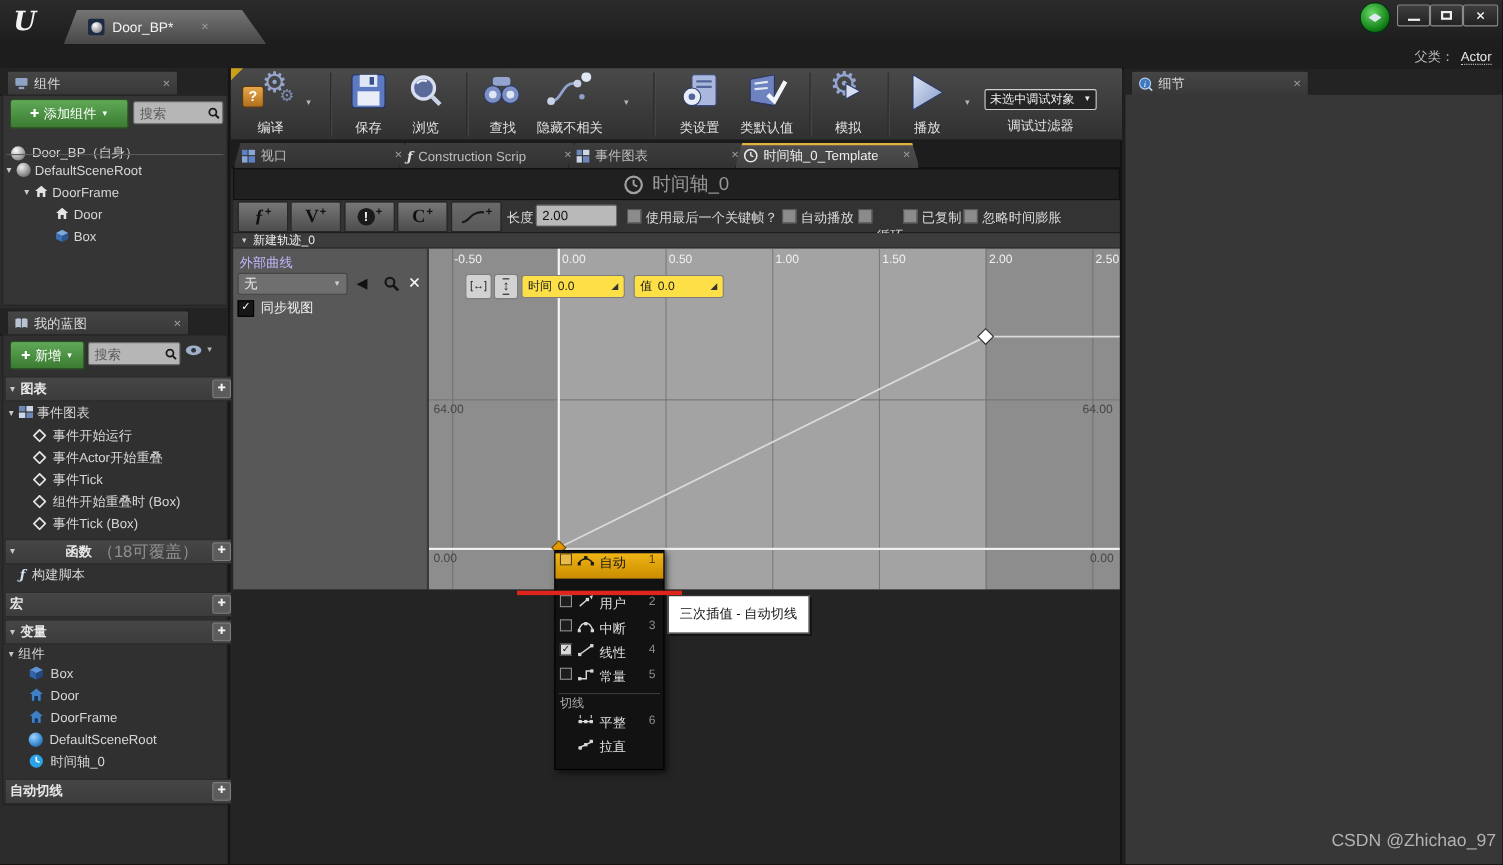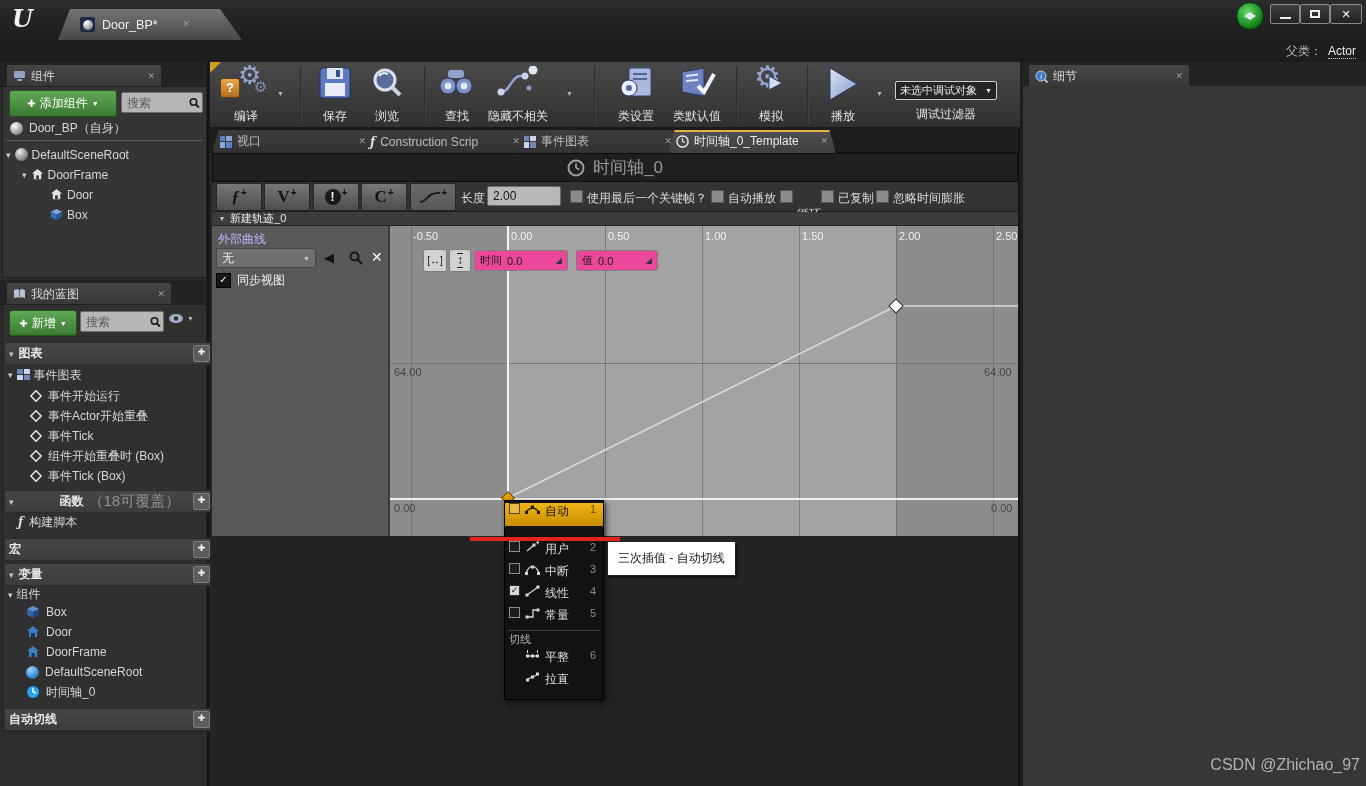--- a/index.html
+++ b/index.html
@@ -29,21 +29,21 @@
   .tb-divider{width:2px;background:linear-gradient(90deg,#232323,#4d4d4d);}
   .caret{color:#b5b5b5;font-size:7px;}
   .cb{background:#8b8b8b;border:1px solid #585858;box-sizing:border-box;}
   .maintab{display:flex;align-items:center;gap:5px;padding:0 7px;color:#bdbdbd;background:linear-gradient(#3d3d3d,#323232);
            border:1px solid #1a1a1a;border-bottom:none;clip-path:polygon(7px 0,calc(100% - 7px) 0,100% 100%,0 100%);}
   .maintab.active{background:linear-gradient(#4f4f4f,#404040);color:#ececec;box-shadow:inset 0 2px 0 #e3b341;}
   .trk-btn{position:absolute;top:183px;height:26px;background:linear-gradient(#777,#4d4d4d);border:1px solid #262626;
            border-radius:2px;display:flex;align-items:center;justify-content:center;color:#111;}
   .trk-glyph{font-family:"Liberation Serif","DejaVu Serif",serif;font-style:italic;font-weight:bold;font-size:17px;}
   .plusmark{font-size:10px;font-weight:bold;margin:-10px 0 0 1px;}
-  .field{position:absolute;background:#ec4899;border:1px solid #7d7d7d;border-radius:3px;display:flex;
+  .field{position:absolute;background:#fde047;border:1px solid #7d7d7d;border-radius:3px;display:flex;
          align-items:center;color:#1a1a1a;font-size:11px;padding:0 5px;gap:5px;box-sizing:border-box;}
   .corner{margin-left:auto;color:#333;font-size:8px;}
   .glabel{position:absolute;font-size:11px;color:#f0f0f0;}
   .vlabel{position:absolute;font-size:11px;color:#454545;}
   .cm-row{position:absolute;left:0;width:100%;display:flex;align-items:flex-start;gap:5px;padding:0 4px;box-sizing:border-box;color:#dedede;}
   .cm-row .sc{margin-left:auto;color:#8c8c8c;font-size:11px;padding-right:3px;}
   .cm-cb{width:11px;height:11px;background:#1d1d1d;border:1px solid #8f8f8f;box-sizing:border-box;
          font-size:9px;line-height:9px;text-align:center;color:#111;}
   .mi{flex:0 0 auto;}
   .winbtn{position:absolute;top:4px;width:28px;height:18px;background:linear-gradient(#3e3e3e,#222);
@@ -103,21 +103,21 @@
     <span style="font-size:7px;">▼</span>
   </div>
   <div class="srch-wrap" style="left:121px;top:92px;width:82px;height:21px;">
     <input class="search" placeholder="搜索" style="">
     <svg class="mag" width="11" height="11" viewBox="0 0 11 11">
         <circle cx="4.5" cy="4.5" r="3.2" fill="none" stroke="#1a1a1a" stroke-width="1.6"></circle>
         <line x1="7" y1="7" x2="10" y2="10" stroke="#1a1a1a" stroke-width="1.8"></line>
       </svg>
   </div>
 
-  <div class="a item" style="left:10px;top:120px;height:16px;">
+  <div class="a item" style="left:10px;top:131px;height:16px;">
     <span style="width:13px;height:13px;border-radius:50%;background:radial-gradient(circle at 35% 30%,#fff,#b5b5b5 45%,#5e5e5e);"></span>
     <span>Door_BP（自身）</span>
   </div>
   <div class="a" style="left:6px;top:140px;width:197px;height:1px;background:#5a5a5a;"></div>
 
   <div class="a item" style="left:6px;top:147px;height:15px;gap:4px;">
     <span class="arrow">▾</span>
     <span style="width:13px;height:13px;border-radius:50%;background:radial-gradient(circle at 35% 30%,#eee,#9c9c9c 50%,#4f4f4f);"></span>
     <span>DefaultSceneRoot</span>
   </div>

